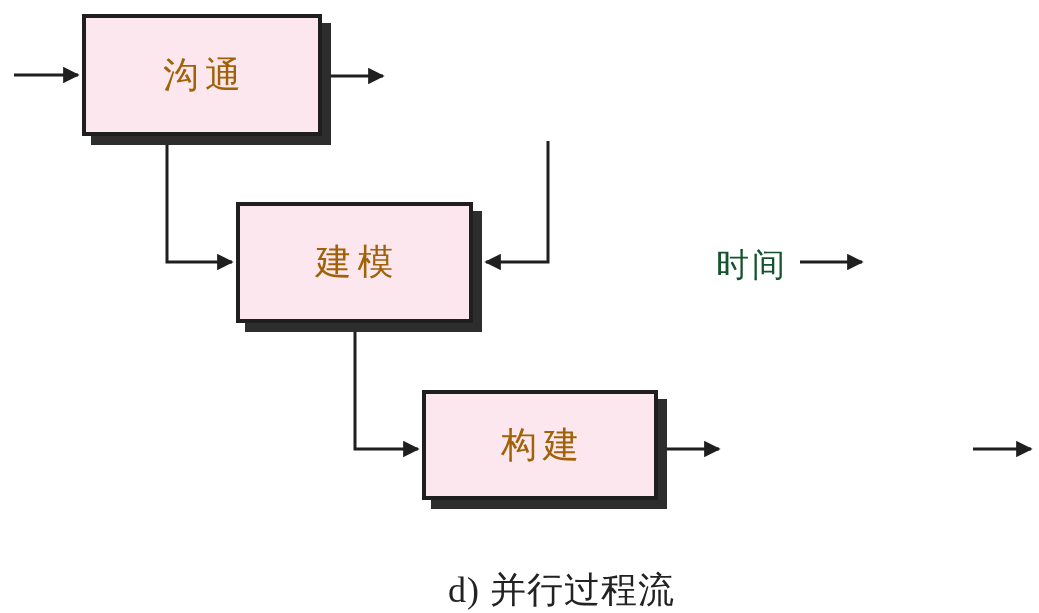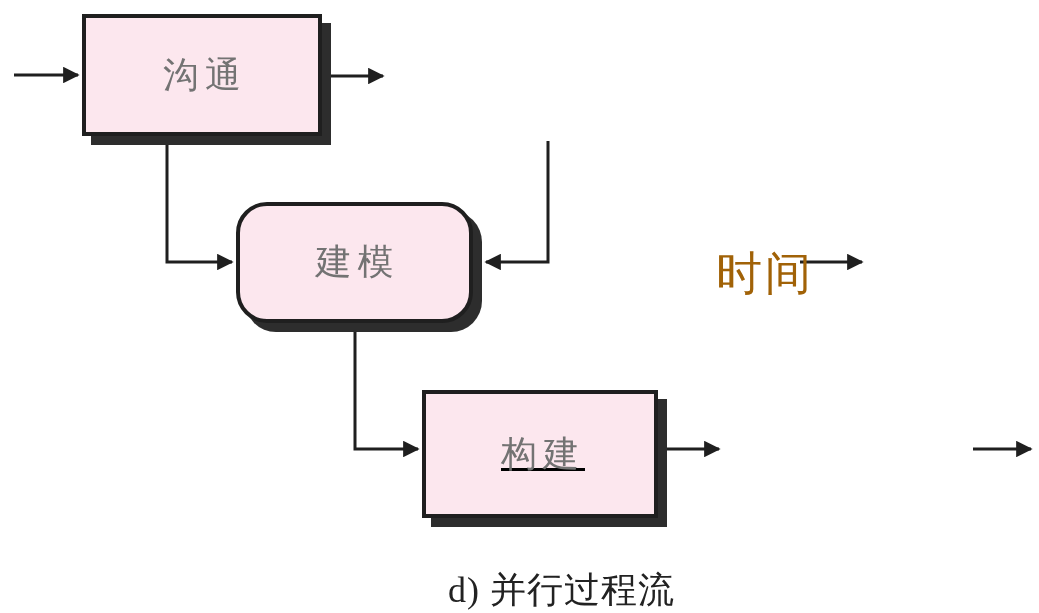--- a/index.html
+++ b/index.html
@@ -29,36 +29,36 @@
     border: 4px solid #1f1f1f;
     box-shadow: 9px 9px 0 0 #2d2d2d;
     display: flex;
     align-items: center;
     justify-content: center;
   }
   .flow-box .label {
     font-size: 36px;
     letter-spacing: 6px;
     padding-left: 6px; 
-    color: #737373;
+    color: #a16207;
     white-space: nowrap;
   }
   .box-communication { left: 82px;  top: 14px;  width: 240px; height: 122px; }
   .box-planning      { left: 387px; top: 15px;  width: 237px; height: 122px; }
-  .box-modeling      { left: 236px; top: 202px; width: 237px; height: 121px; border-radius: 31px; }
-  .box-construction  { left: 422px; top: 390px; width: 236px; height: 128px; text-decoration: underline; }
+  .box-modeling      { left: 236px; top: 202px; width: 237px; height: 121px; }
+  .box-construction  { left: 422px; top: 390px; width: 236px; height: 110px; }
   .box-deployment    { left: 723px; top: 389px; width: 242px; height: 118px; }
 
   .time-label {
     position: absolute;
     left: 716px;
     top: 243px;
-    font-size: 46px;
+    font-size: 33px;
     letter-spacing: 3px;
-    color: #a16207;
+    color: #14532d;
     white-space: nowrap;
   }
   .caption {
     position: absolute;
     left: 448px;
     top: 566px;
     font-size: 36px;
     letter-spacing: 1px;
     color: #222222;
     white-space: nowrap;

